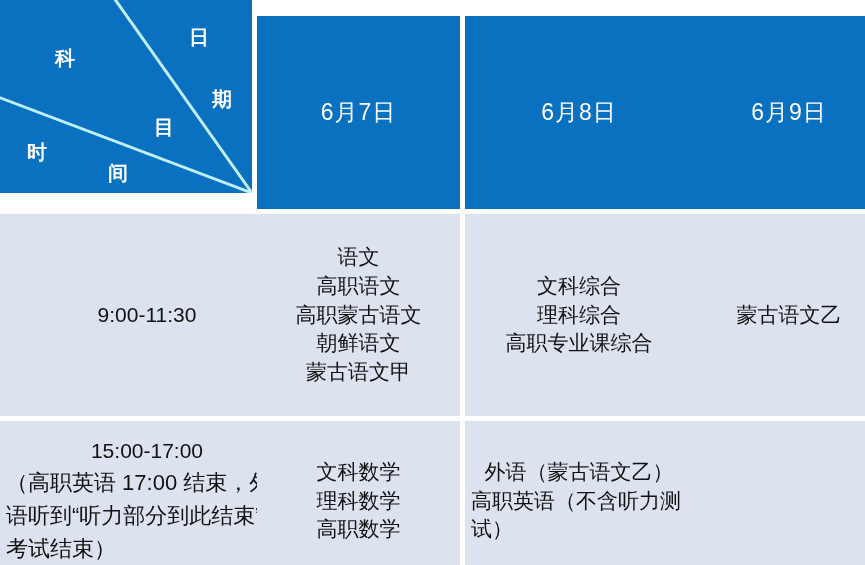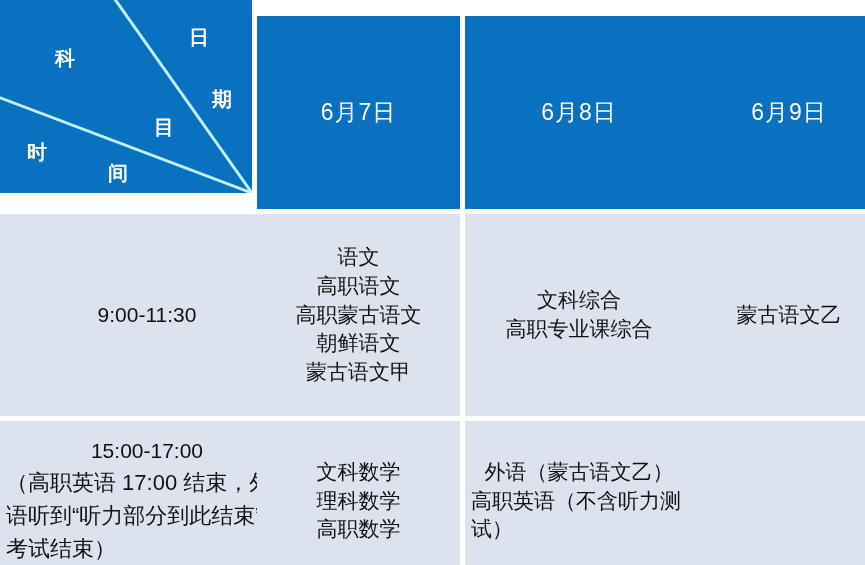--- a/index.html
+++ b/index.html
@@ -140,20 +140,21 @@
   <div class="cell col-d1 row-am">
     <span class="subject-line">语文</span>
     <span class="subject-line">高职语文</span>
     <span class="subject-line">高职蒙古语文</span>
     <span class="subject-line">朝鲜语文</span>
     <span class="subject-line">蒙古语文甲</span>
   </div>
 
   <div class="cell col-d2 row-am">
     <span class="subject-line">文科综合</span>
+    <span class="subject-line">理科综合</span>
     <span class="subject-line">高职专业课综合</span>
   </div>
 
   <div class="cell col-d3 row-am">
     <span class="subject-line">蒙古语文乙</span>
   </div>
 
   <div class="cell col-time row-pm">
     <span class="time-main">15:00-17:00</span>
     <span class="time-note">（高职英语 17:00 结束，外语听到“听力部分到此结束”时考试结束）</span>

